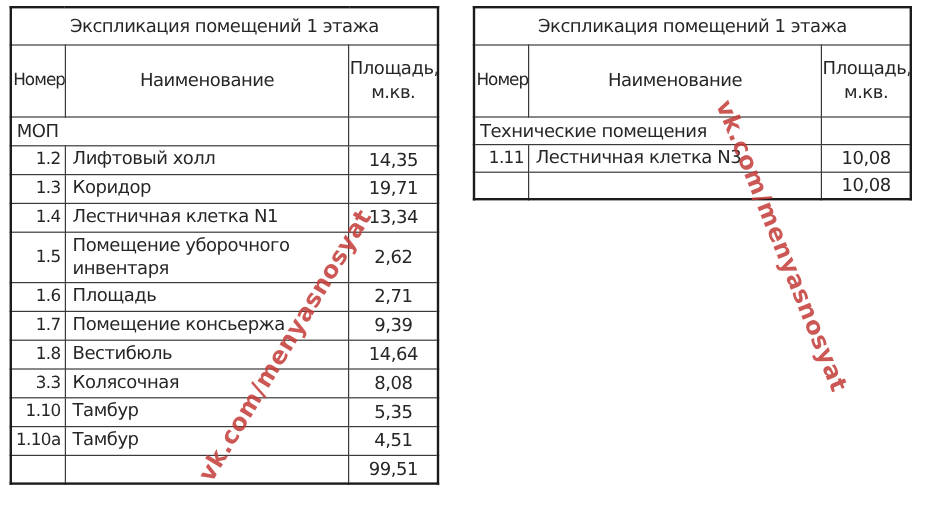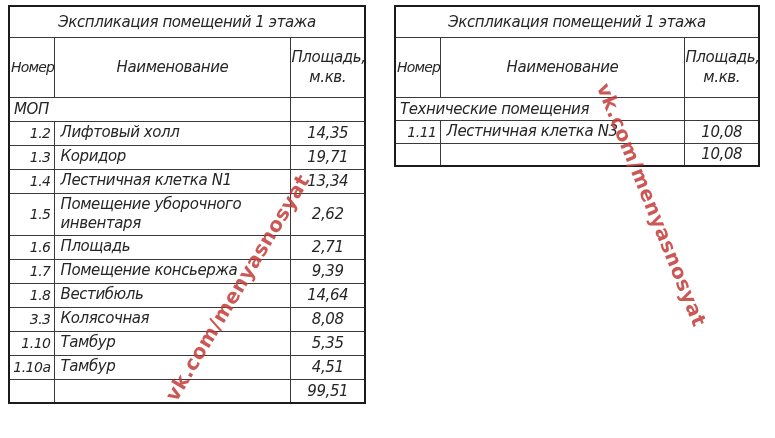--- a/index.html
+++ b/index.html
@@ -13,21 +13,20 @@
 
   .tbl-wrap { position: absolute; top: 5px; }
   .tbl-wrap.t-left  { left: 8px;   width: 358px; }
   .tbl-wrap.t-right { left: 394px; width: 366px; }
 
   table.expl {
     width: 100%;
     border-collapse: collapse;
     table-layout: fixed;
     border: 2px solid #1c1c1c;
-    font-style: italic;
     font-size: 15px;
     letter-spacing: -0.4px;
     color: #262626;
   }
   table.expl td {
     border: 1px solid #3a3a3a;
     vertical-align: middle;
     overflow: hidden;
   }
   col.c-num  { width: 45px; }

